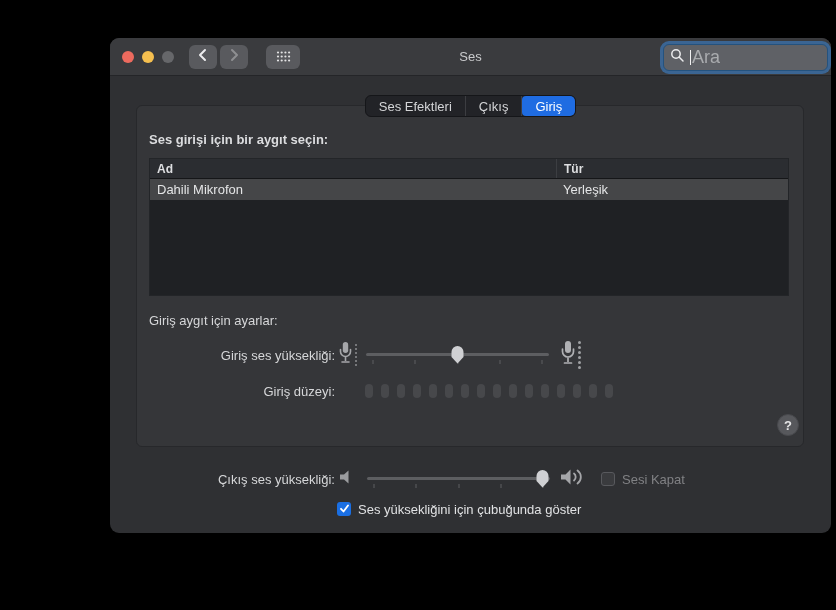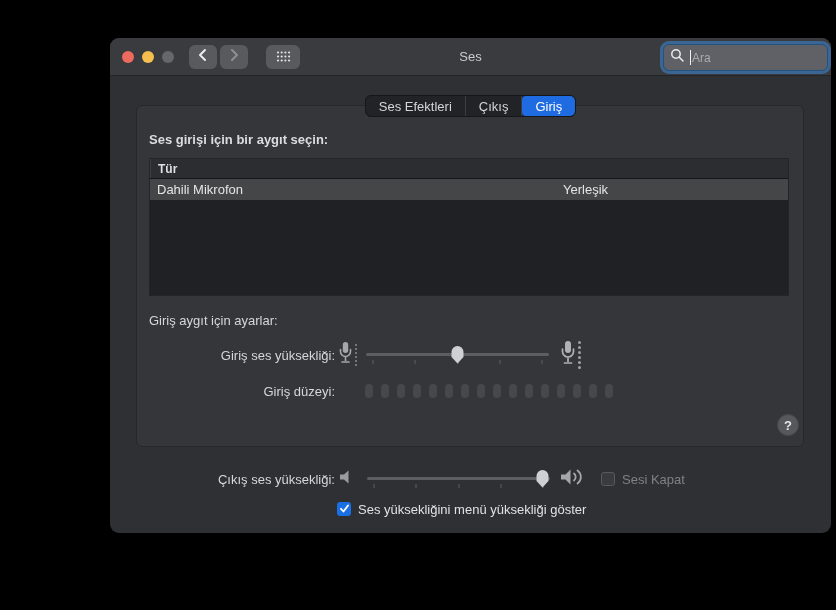--- a/index.html
+++ b/index.html
@@ -22,21 +22,21 @@
   .navgroup { position:absolute; left:79px; top:7px; display:flex; gap:3px; }
   .tbtn { width:28px; height:24px; background:#595a5e; border-radius:6px;
     display:flex; align-items:center; justify-content:center; }
   .tbtn.grid { width:34px; margin-left:15px; }
   .win-title { position:absolute; left:0; right:0; top:11px; text-align:center;
     font-size:13px; color:#c9cacc; }
   .searchwrap { position:absolute; left:553px; top:6px; width:165px; height:27px;
     background:#5f6166; border-radius:6px; border:1px solid #24527e;
     box-shadow:0 0 0 3px rgba(60,130,205,.6); display:flex; align-items:center; padding:0 6px; }
   .searchwrap input { flex:1; min-width:0; background:transparent; border:none; outline:none;
-    font-size:12px; color:#eee; font-family:"Liberation Sans",sans-serif; }
+    font-size:18px; color:#eee; font-family:"Liberation Sans",sans-serif; }
   .searchwrap input::placeholder { color:#a9abae; }
   .caret { width:1px; height:15px; background:#f2f2f2; margin:0 1px 0 5px; }
 
   
   .tabsrow { position:absolute; left:0; right:0; top:57px; height:22px;
     display:flex; justify-content:center; z-index:3; }
   .segctl { display:flex; background:#222327; border:1px solid #151619; border-radius:6px;
     overflow:hidden; height:22px; }
   .seg { padding:0 13px; font-size:13px; color:#d4d5d7; display:flex; align-items:center;
     border-right:1px solid #3c3d41; }
@@ -159,20 +159,21 @@
       <div class="seg selected">Giriş</div>
     </div>
   </div>
 
   <div class="pane"></div>
 
   <div class="h-bold">Ses girişi için bir aygıt seçin:</div>
 
   <div class="devtable">
     <div class="thead">
+      <div class="th name">Ad</div>
       <div class="th type">Tür</div>
     </div>
     <div class="trow">
       <div class="td name">Dahili Mikrofon</div>
       <div class="td type">Yerleşik</div>
     </div>
   </div>
 
   <div class="h-reg">Giriş aygıt için ayarlar:</div>
 
@@ -285,16 +286,16 @@
   </div>
 
   <div class="menubar-row">
     <span class="checkbox on">
       <span>
         <svg width="11" height="11" viewBox="0 0 11 11">
             <polyline points="2,5.8 4.5,8.5 9,2.5" fill="none" stroke="#fff" stroke-width="1.8" stroke-linecap="round" stroke-linejoin="round"></polyline>
           </svg>
       </span>
     </span>
-    <span class="brightlabel">Ses yüksekliğini menü yüksekliği göster</span>
+    <span class="brightlabel">Ses yüksekliğini için çubuğunda göster</span>
   </div>
 
 </div>
 
 </body></html>

